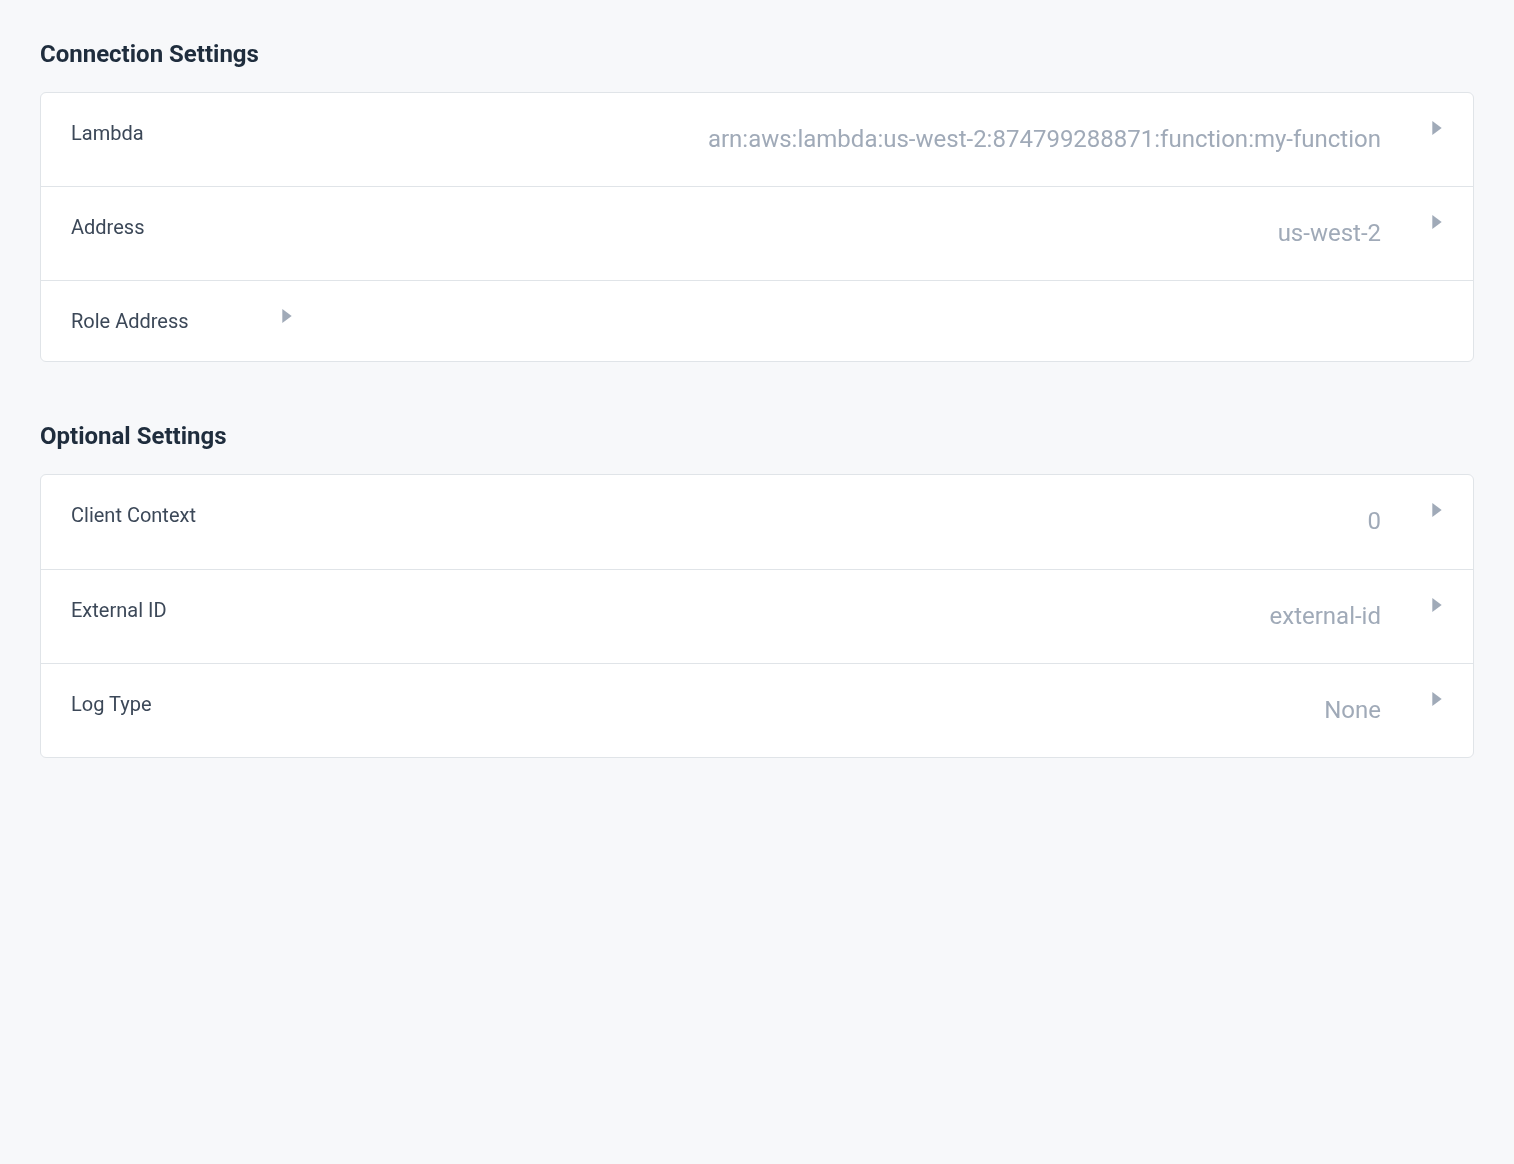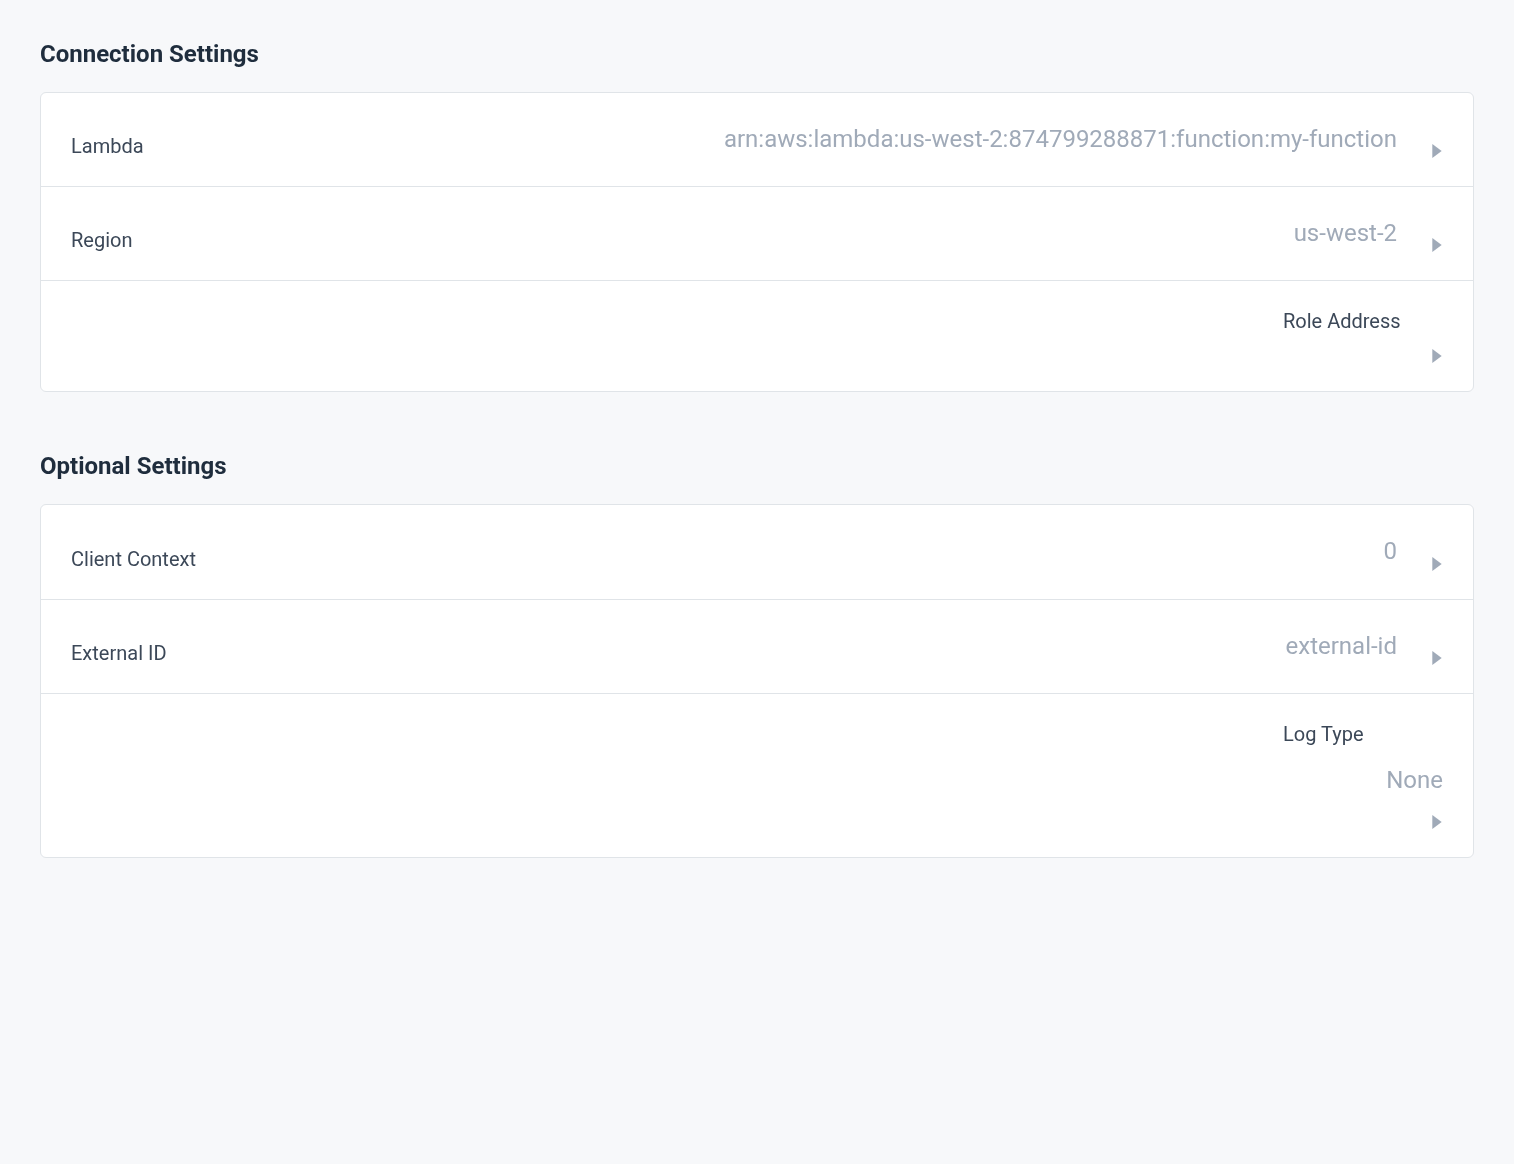--- a/index.html
+++ b/index.html
@@ -23,29 +23,28 @@
       margin-bottom: 60px;
     }
     .settings-card {
       background: #ffffff;
       border: 1px solid #e0e4e8;
       border-radius: 6px;
       overflow: hidden;
     }
     .settings-row {
       display: flex;
-      align-items: flex-end;
+      align-items: flex-start;
       padding: 28px 30px;
       border-bottom: 1px solid #e0e4e8;
       cursor: pointer;
-      gap: 16px;
+      gap: 32px;
     }
     .settings-row:last-child {
       border-bottom: none;
-      flex-direction: column;
     }
     .row-label {
       font-size: 20px;
       color: #3c4858;
       font-weight: 400;
       flex: 0 0 auto;
       min-width: 160px;
     }
     .row-value {
       font-size: 24px;
@@ -81,21 +80,21 @@
       <div class="row-label">Lambda</div>
       <div class="row-value">arn:aws:lambda:us-west-2:874799288871:function:my-function</div>
       <div class="chevron">
         <svg viewBox="0 0 8 12">
             <path d="M0 0 L8 6 L0 12 Z"></path>
           </svg>
       </div>
     </div>
 
     <div class="settings-row">
-      <div class="row-label">Region</div>
+      <div class="row-label">Address</div>
       <div class="row-value">us-west-2</div>
       <div class="chevron">
         <svg viewBox="0 0 8 12">
             <path d="M0 0 L8 6 L0 12 Z"></path>
           </svg>
       </div>
     </div>
 
     <div class="settings-row">
       <div class="row-label">Role Address</div>

